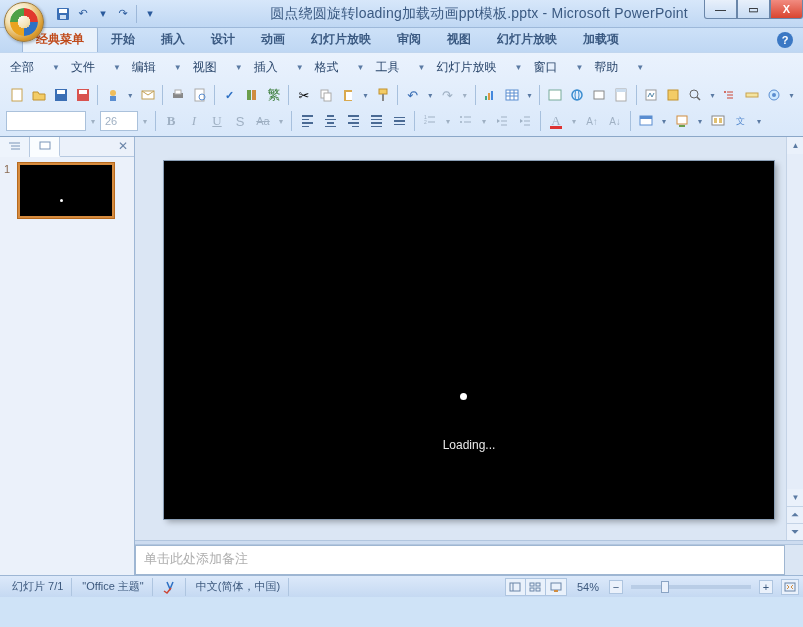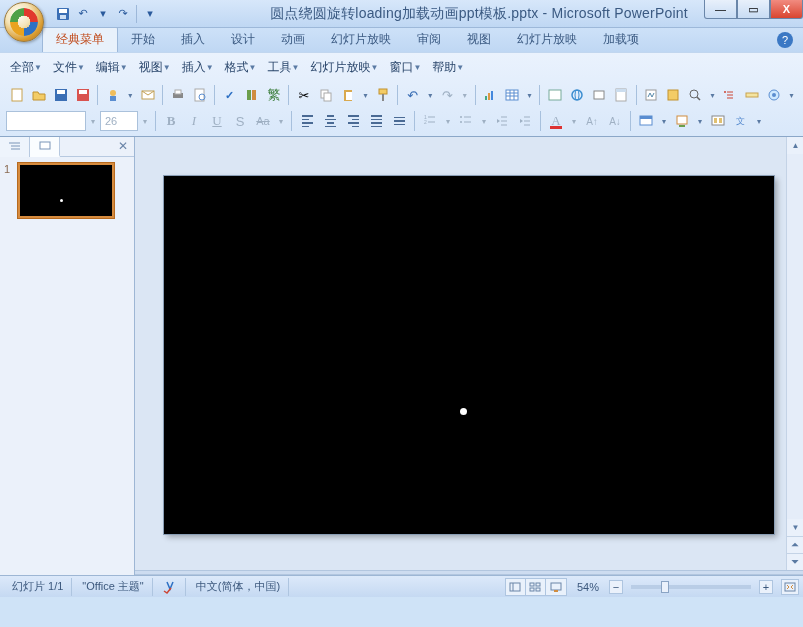--- a/index.html
+++ b/index.html
@@ -13,29 +13,29 @@
 .qat .q { width: 18px; height: 18px; display:flex; align-items:center; justify-content:center; font-size: 11px; color:#2a5a9c; }
 .qat .q.save { color:#2358a6; }
 .qat .sep { width:1px; height:18px; background:#9db8d9; margin: 0 2px; }
 .title-text { flex: 1; text-align: center; font-size: 14px; color: #3b5a82; letter-spacing:.2px; }
 .win-ctrls { position:absolute; right:0; top:0; display:flex; }
 .win-ctrls div { width: 33px; height: 19px; display:flex; align-items:center; justify-content:center; font-size:11px; border:1px solid #6a86a9; border-top:none; background: linear-gradient(#e8f0fb,#c8dcf4); }
 .win-ctrls .min { border-radius: 0 0 0 3px; }
 .win-ctrls .close { border-radius: 0 0 3px 0; background: linear-gradient(#f18b80,#d94530); color:#fff; font-weight:bold; }
 
 
-.ribbon-tabs { height: 24px; display:flex; align-items:flex-end; padding-left: 42px; background: linear-gradient(#cde1f8,#bfd7f3); font-size: 12px; }
+.ribbon-tabs { height: 24px; display:flex; align-items:flex-end; padding-left: 22px; background: linear-gradient(#cde1f8,#bfd7f3); font-size: 12px; font-weight: bold; }
 .ribbon-tabs .tab { padding: 4px 13px; color:#3b5a82; cursor:default; }
 .ribbon-tabs .tab.active { background:#e8f1fb; border:1px solid #9db8d9; border-bottom: none; border-radius: 3px 3px 0 0; color:#c04a1a; }
 .help-icon { margin-left:auto; margin-right:10px; width:16px; height:16px; border-radius:50%; background:#3b78c4; color:#fff; font-size:11px; display:flex; align-items:center; justify-content:center; align-self:center; }
 
 
 .ribbon-body { background: linear-gradient(#eaf2fd,#d9e8fa); border-top:1px solid #c1d6ef; border-bottom: 1px solid #8ba7c8; padding: 4px 6px 2px 6px; }
 .menu-row { display:flex; gap: 3px; align-items:center; font-size:12px; color:#2a466b; padding-bottom: 4px; }
-.menu-row .m { padding: 2px 4px; display:flex; align-items:center; gap:0; }
+.menu-row .m { padding: 2px 4px; display:flex; align-items:center; gap:18px; }
 .menu-row .m .dd { font-size:8px; color:#5a7aa3; }
 .toolbar-row { display:flex; align-items:center; gap:1px; padding: 2px 0; flex-wrap: nowrap; }
 .tbtn { width:22px; height:22px; display:flex; align-items:center; justify-content:center; font-size:13px; border:1px solid transparent; border-radius:2px; }
 .tbtn.dd { width:12px; font-size:8px; color:#5a7aa3; }
 .tsep { width:1px; height:20px; background:#a7c0dd; margin:0 3px; }
 .font-box { width:80px; height:20px; border:1px solid #aac1db; background:#fff; font-size:11px; color:#aaa; padding:0 4px; display:flex; align-items:center; }
 .size-box { width:38px; height:20px; border:1px solid #aac1db; background:#fff; font-size:11px; color:#666; padding:0 4px; display:flex; align-items:center; }
 .grey { color:#9fb0c3 !important; }
 .bold { font-weight:bold; font-family: "Times New Roman", serif; }
 .ital { font-style: italic; font-family: "Times New Roman", serif; }
@@ -489,36 +489,38 @@
         </div>
       </div>
     </div>
   </div>
 
   <div class="editor-pane">
     <div class="slide-area">
       <div class="slide-wrap">
         <div class="slide">
           <div class="dot"></div>
+          <div class="loading">Loading...</div>
         </div>
       </div>
       <div class="vscroll">
         <div class="arrow">▲</div>
         <div class="track"></div>
         <div class="arrow">▼</div>
         <div class="nav-btn">⏶</div>
         <div class="nav-btn">⏷</div>
       </div>
     </div>
     <div class="notes-splitter"></div>
+    <div class="notes-pane">单击此处添加备注</div>
   </div>
 </div>
 
 <div class="statusbar">
-  <div class="cell">幻灯片 1/1</div>
+  <div class="cell">幻灯片 7/1</div>
   <div class="cell">"Office 主题"</div>
   <div class="cell">
       <svg width="14" height="14">
         <path d="M4 2l3 7 3-7" stroke="#2d70c4" fill="none" stroke-width="1.5"></path>
         <path d="M1 11l3 2 4-5" stroke="#c43" fill="none" stroke-width="1.5"></path>
       </svg>
     </div>
   <div class="cell">中文(简体，中国)</div>
   <div class="spacer"></div>
   <div class="view-btns">

